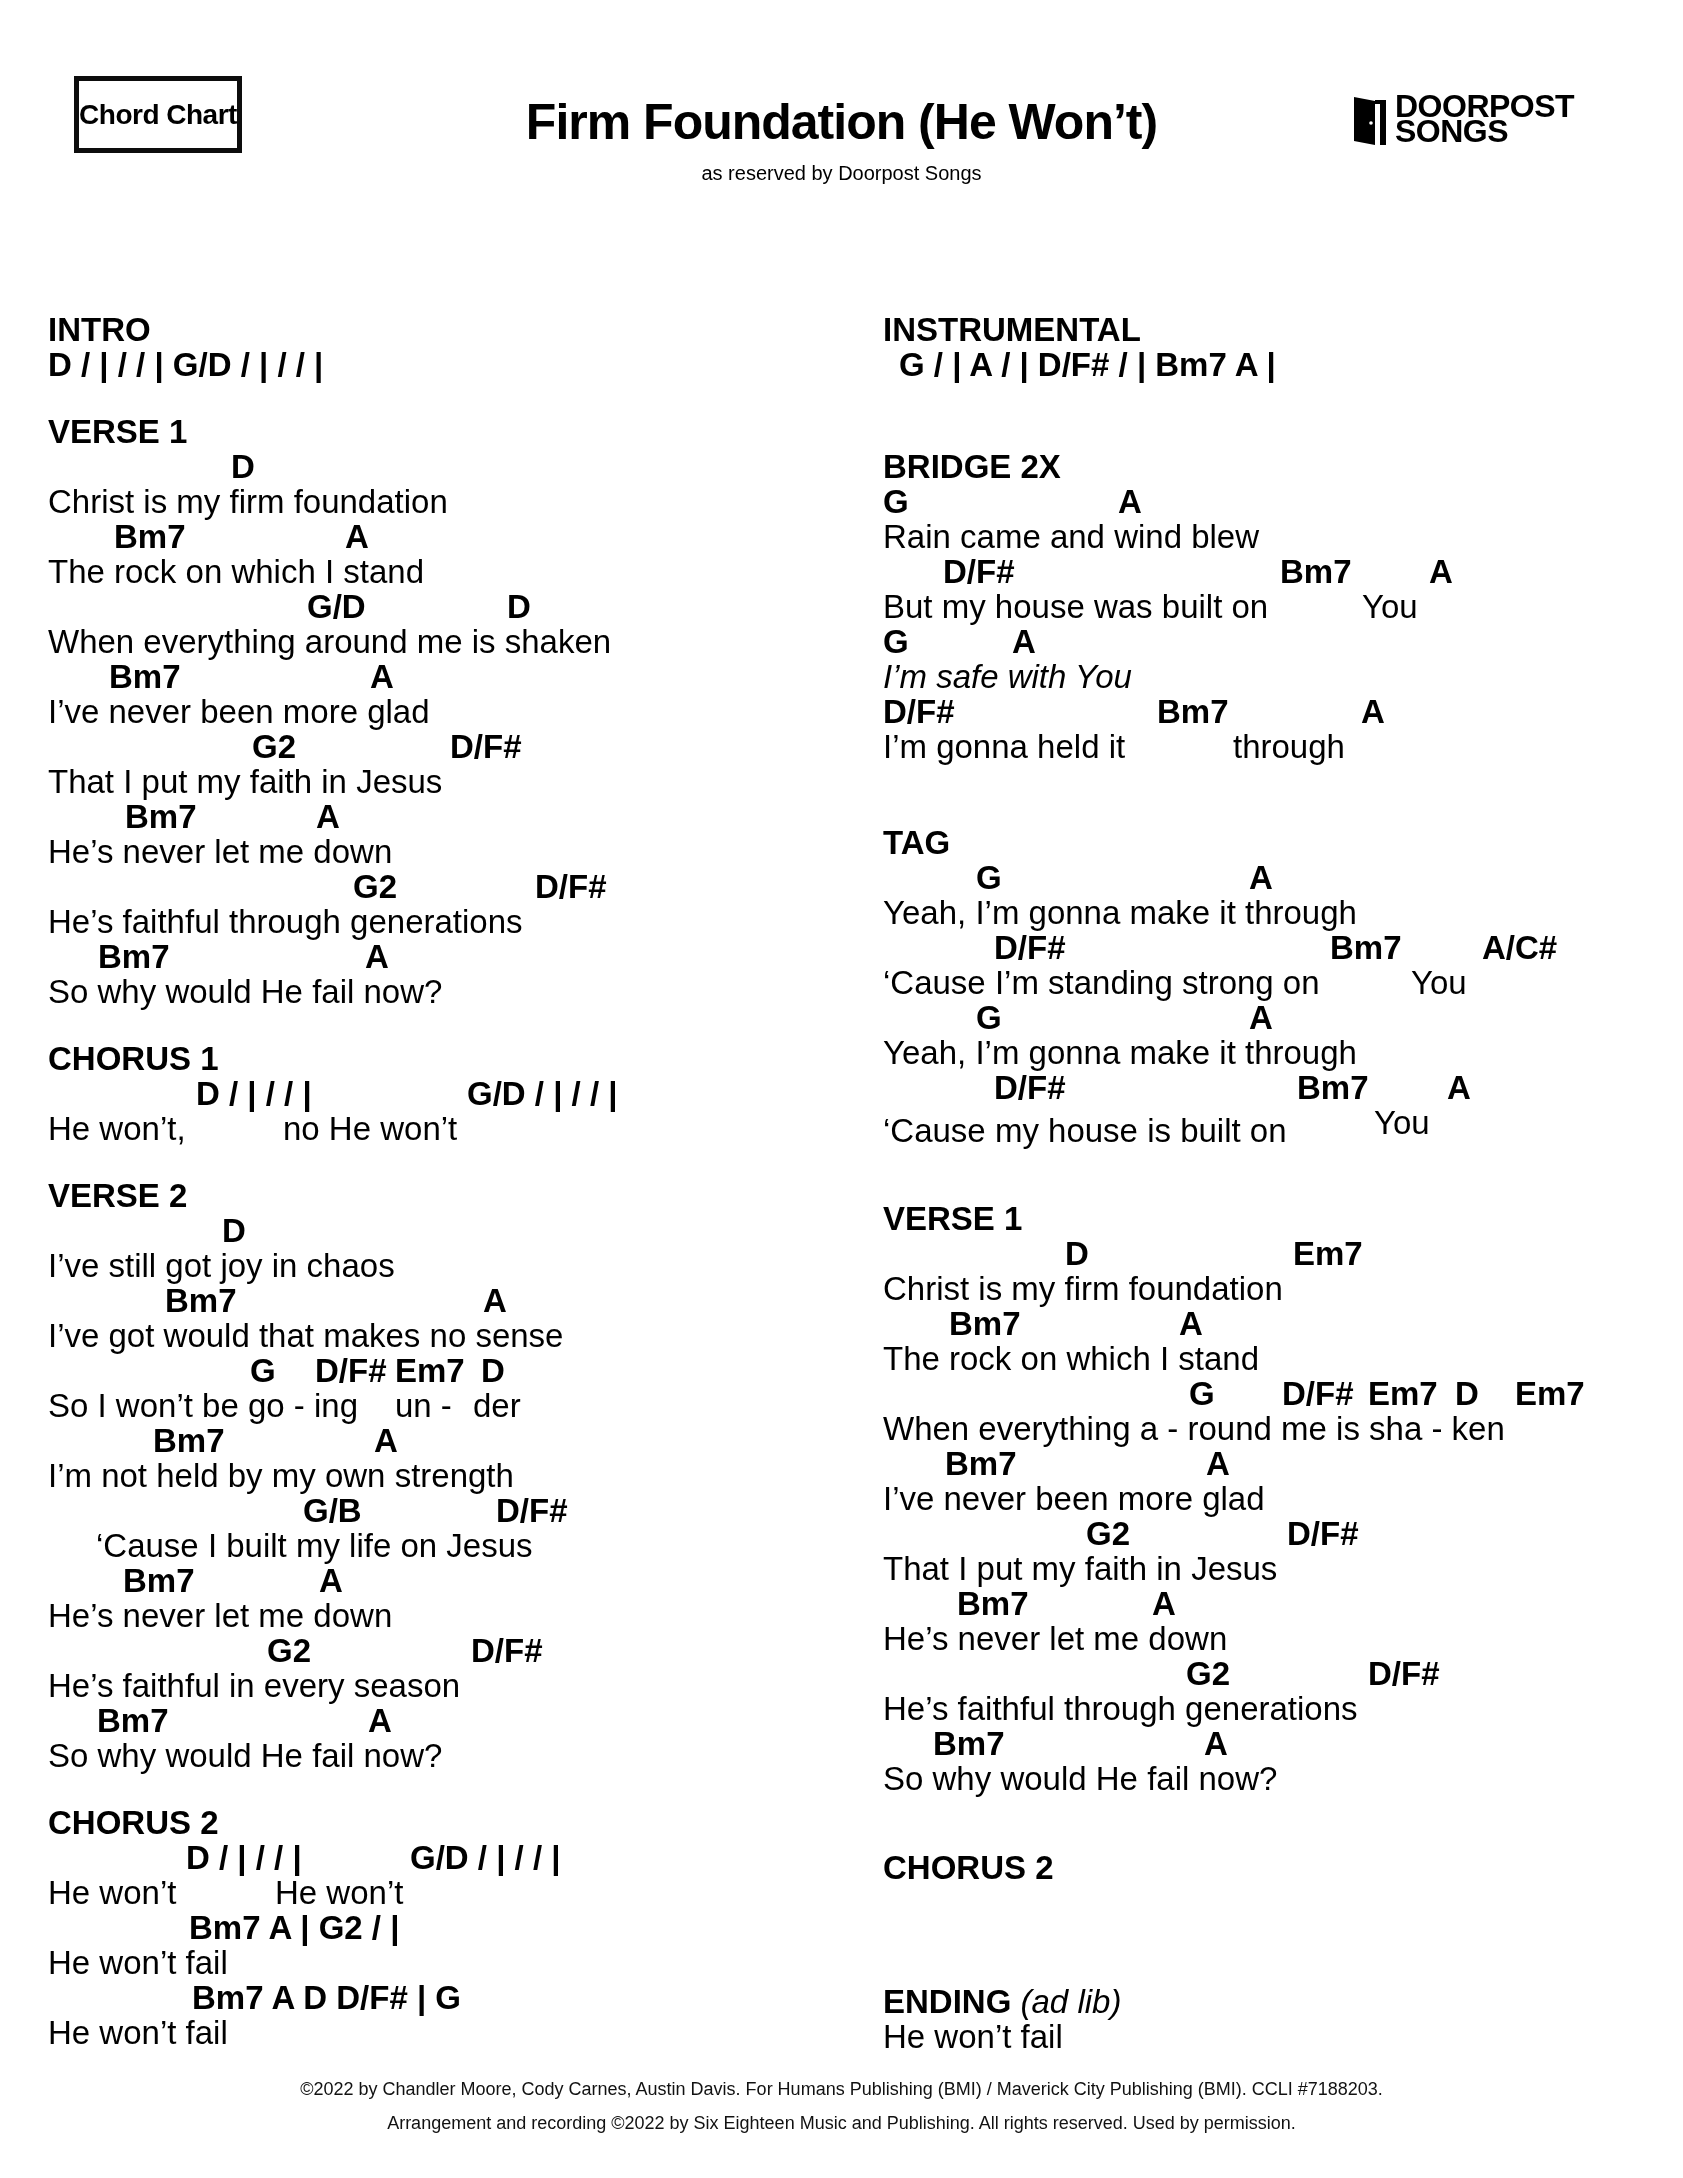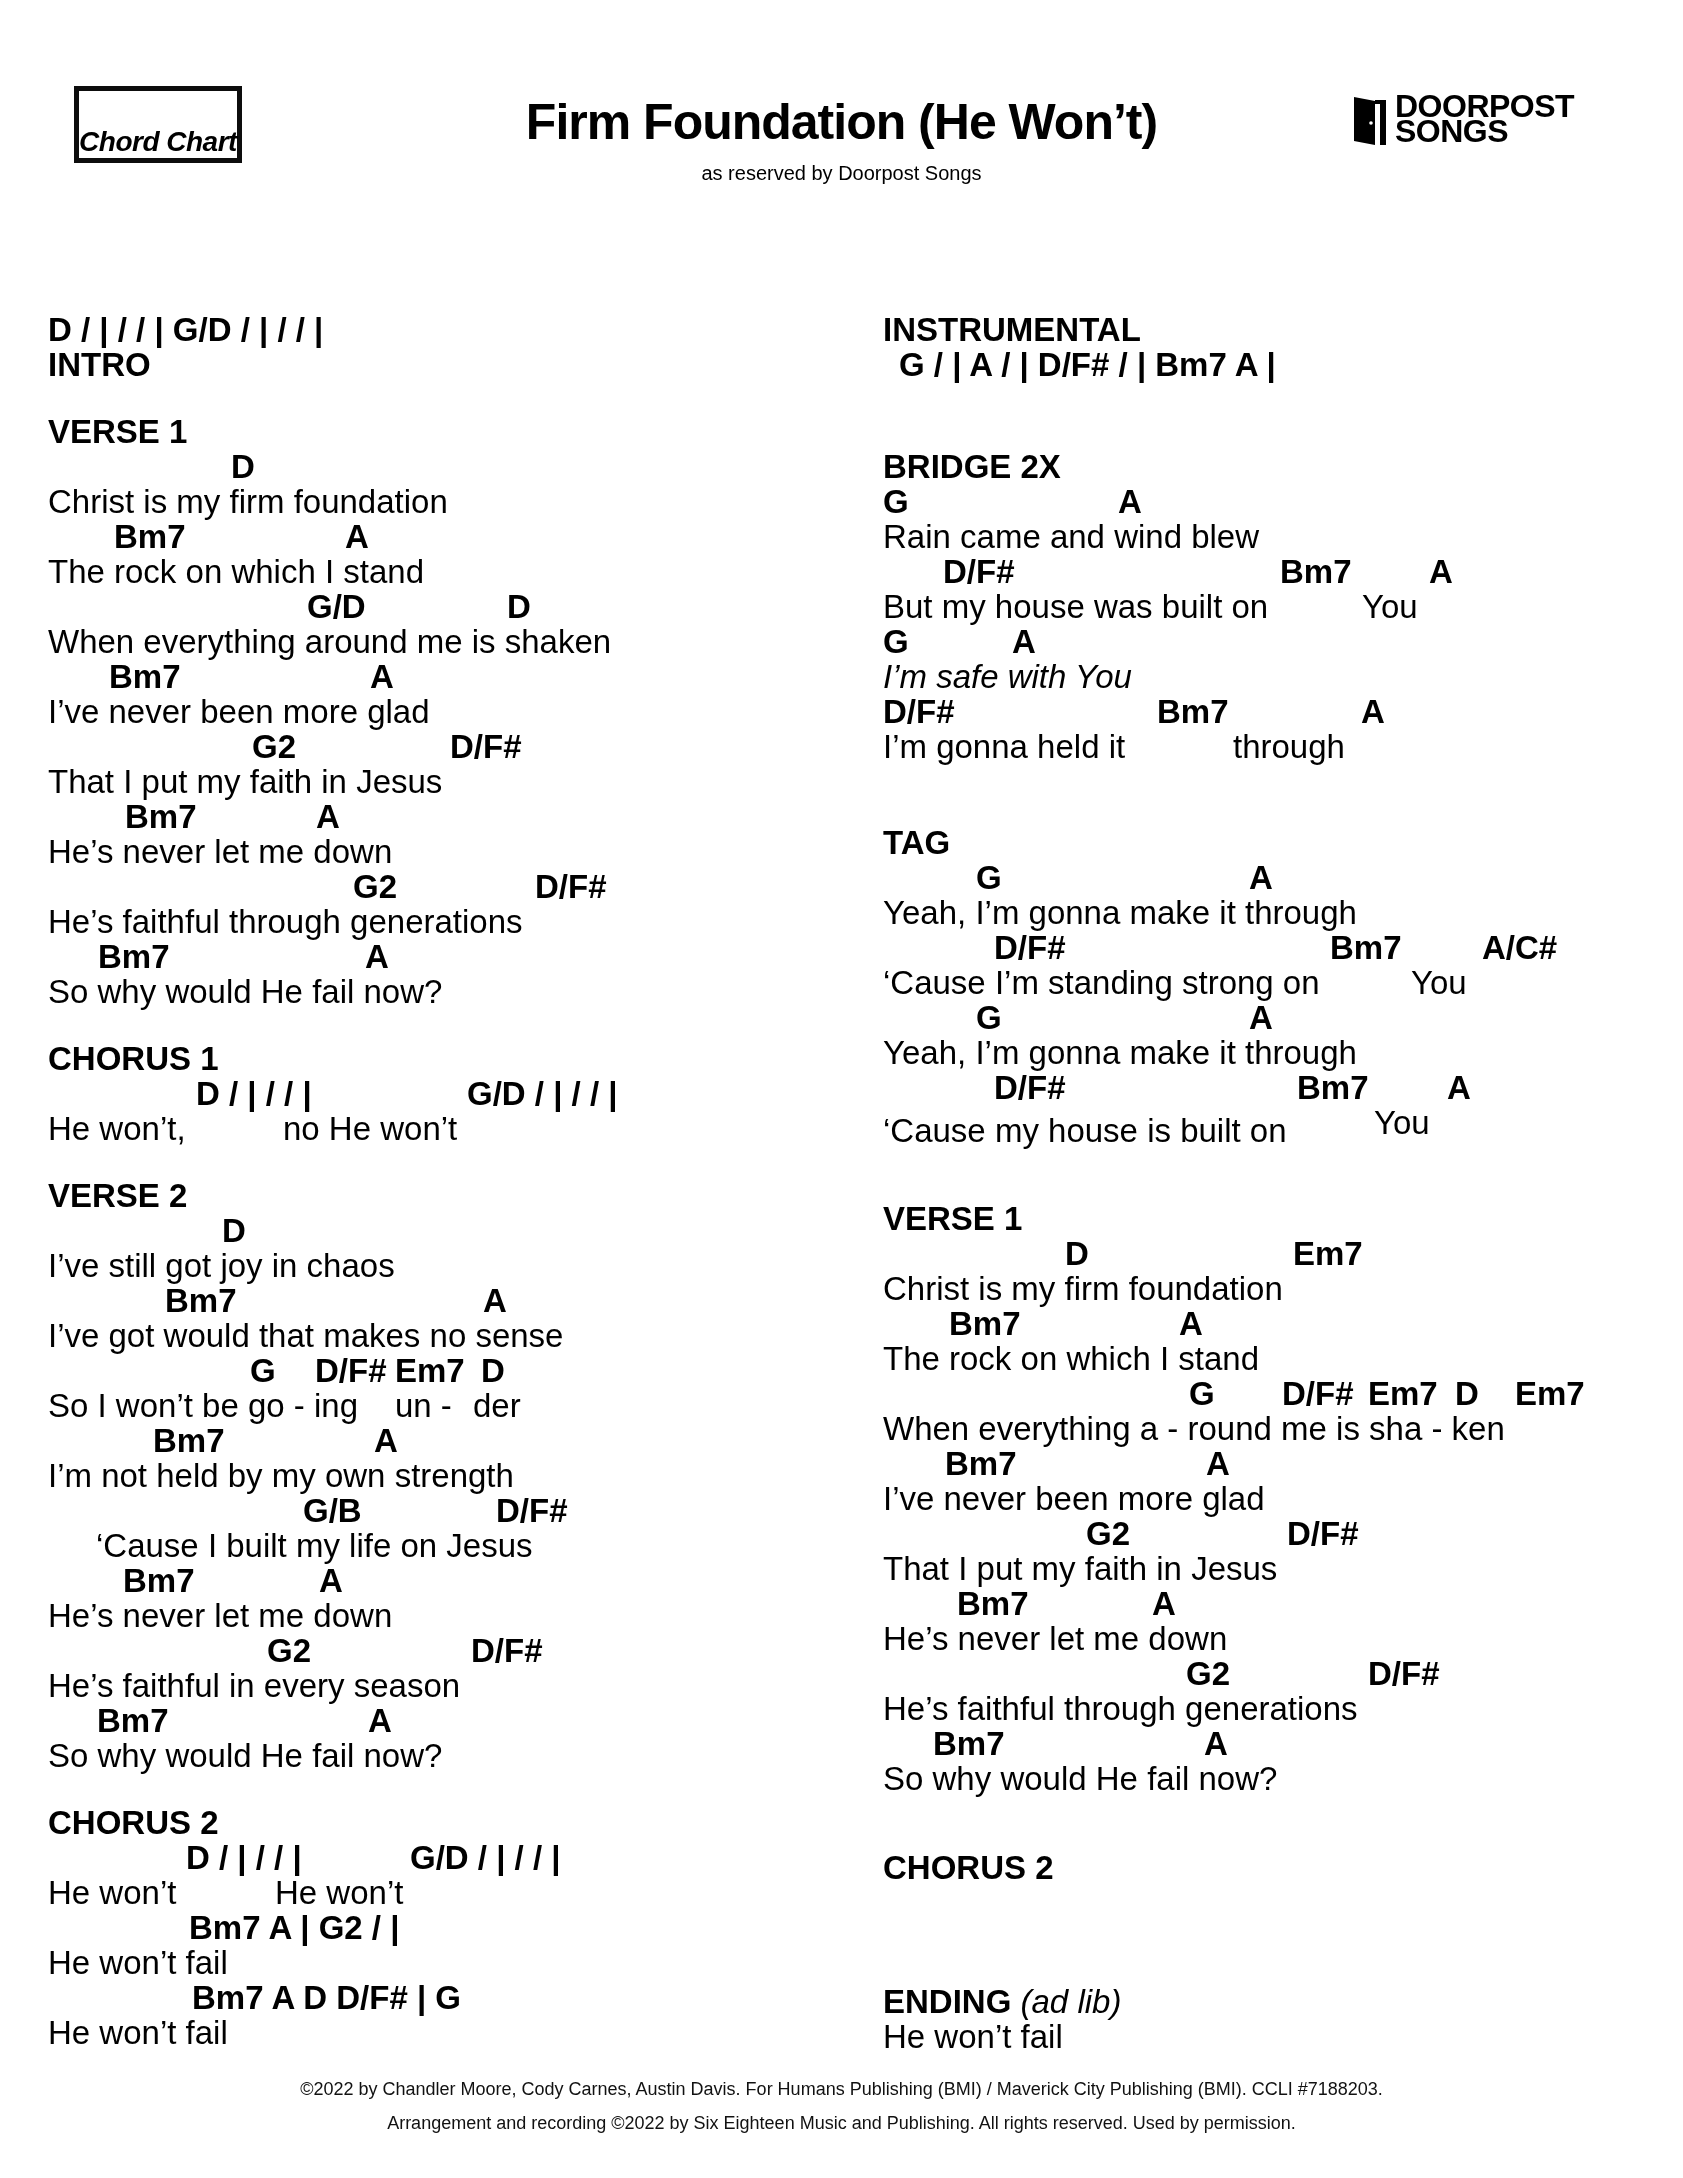--- a/index.html
+++ b/index.html
@@ -1,21 +1,21 @@
 <!DOCTYPE html>
 <html><head>
 <meta charset="utf-8">
 <style>
   html,body{margin:0;padding:0;background:#ffffff;}
   .page{position:relative;width:1683px;height:2178px;background:#ffffff;color:#000;
         font-family:"Liberation Sans","DejaVu Sans",sans-serif;overflow:hidden;}
 
   
-  .badge{position:absolute;left:74px;top:86px;width:168px;height:77px;border:5px solid #0d0d0d;
-         display:flex;align-items:flex-end;justify-content:center;box-sizing:border-box;font-style:italic;}
+  .badge{position:absolute;left:74px;top:76px;width:168px;height:77px;border:5px solid #0d0d0d;
+         display:flex;align-items:center;justify-content:center;box-sizing:border-box;}
   .badge-label{font-weight:700;font-size:28px;letter-spacing:-0.5px;}
   .title-block{position:absolute;left:0;top:95px;width:1683px;text-align:center;}
   .page-title{font-size:50px;font-weight:700;letter-spacing:-1px;line-height:55px;margin:0;}
   .page-subtitle{font-size:20px;line-height:22px;margin-top:12px;letter-spacing:0px;}
   .logo{position:absolute;left:1354px;top:94px;display:flex;align-items:flex-start;}
   .logo-icon{display:block;margin-top:2px;}
   .logo-text{font-weight:700;font-size:32px;line-height:25px;letter-spacing:-0.5px;margin-left:4px;}
 
   
   .col{position:absolute;top:312px;}
@@ -61,22 +61,22 @@
       <rect x="21" y="4" width="11" height="4" fill="#000"></rect>
     </svg>
     <div class="logo-text">
       <div>DOORPOST</div>
       <div>SONGS</div>
     </div>
   </div>
 
   <div class="col" id="col-left">
       <div class="section">
+        <div class="line sec-title"><span>INTRO</span></div>
         <div class="line chord-line"><span class="seg chord" style="left: 0px;">D / | / / | G/D / | / / |</span></div>
-        <div class="line sec-title"><span>INTRO</span></div>
       </div>
       <div class="section">
         <div class="line sec-title"><span>VERSE 1</span></div>
         <div class="line chord-line"><span class="seg chord" style="left: 183px;">D</span></div>
         <div class="line lyric-line"><span class="seg lyric" style="left: 0px;">Christ is my firm foundation</span></div>
         <div class="line chord-line"><span class="seg chord" style="left: 66px;">Bm7</span><span class="seg chord" style="left: 297px;">A</span></div>
         <div class="line lyric-line"><span class="seg lyric" style="left: 0px;">The rock on which I stand</span></div>
         <div class="line chord-line"><span class="seg chord" style="left: 259px;">G/D</span><span class="seg chord" style="left: 459px;">D</span></div>
         <div class="line lyric-line"><span class="seg lyric" style="left: 0px;">When everything around me is shaken</span></div>
         <div class="line chord-line"><span class="seg chord" style="left: 61px;">Bm7</span><span class="seg chord" style="left: 322px;">A</span></div>

